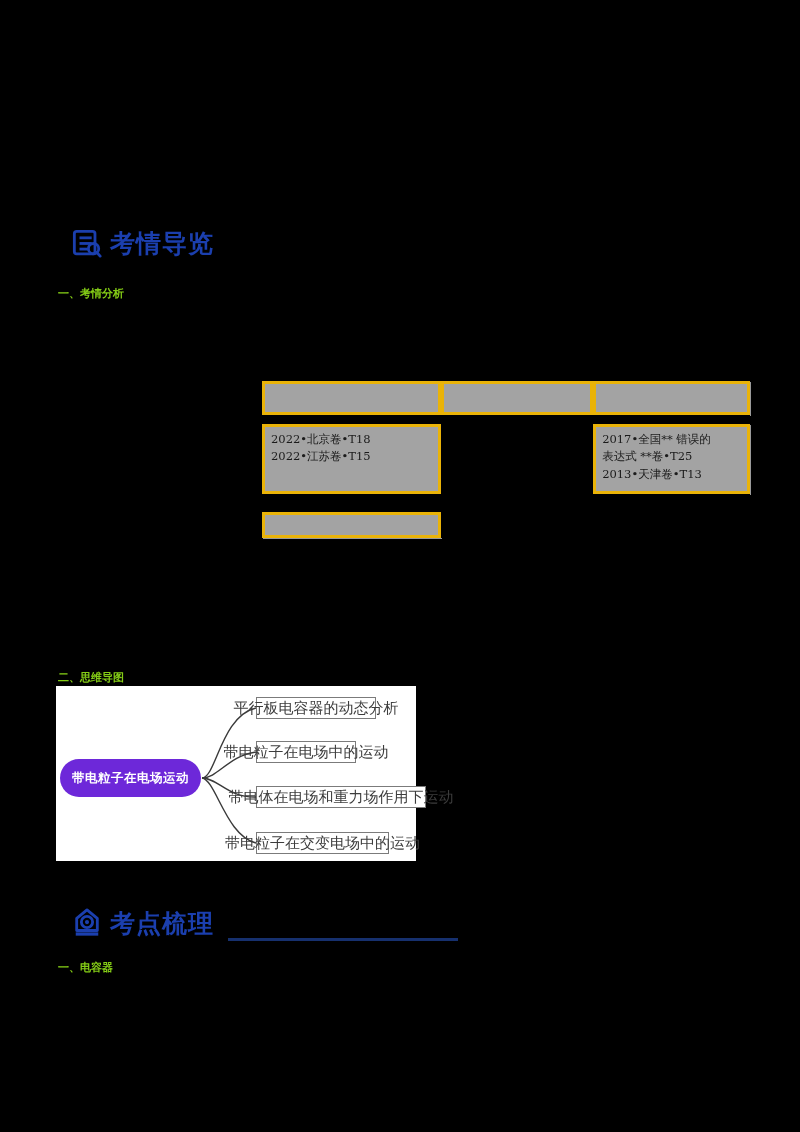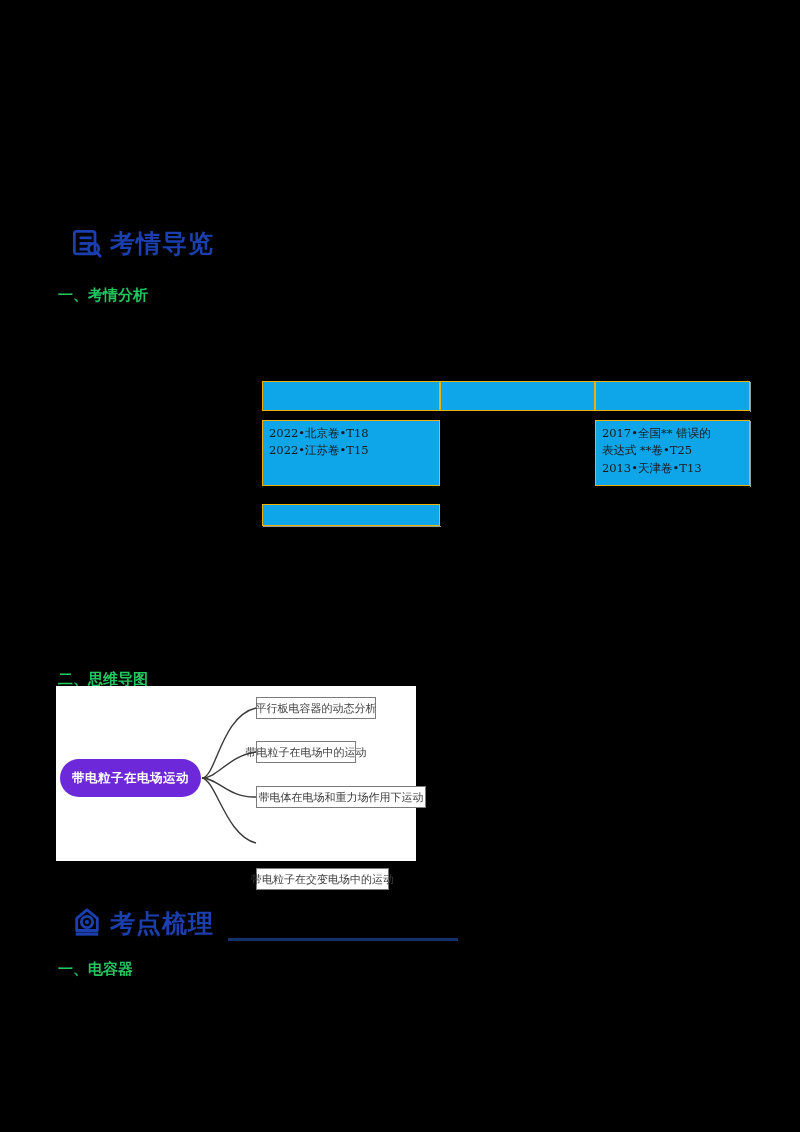--- a/index.html
+++ b/index.html
@@ -47,45 +47,45 @@
   .title-rule {
     position: absolute;
     height: 3px;
     background: #16306e;
   }
 
   
   .sub-head {
     position: absolute;
     font-family: "DejaVu Sans", "Liberation Sans", sans-serif;
-    font-size: 15px;
+    font-size: 11px;
     font-weight: bold;
-    color: #22c55e;
+    color: #84cc16;
     white-space: nowrap;
     line-height: 1;
   }
 
   
   .exam-table {
     position: absolute;
     left: 262px;
     top: 381px;
     width: 488px;
     border-collapse: separate;
     border-spacing: 0;
   }
   .exam-table td {
-    background: #0ea5e9;
+    background: #a3a3a3;
     color: #1a1a1a;
     font-family: "DejaVu Serif", "Liberation Serif", serif;
     font-size: 11.5px;
     line-height: 1.5;
     vertical-align: top;
     padding: 4px 6px;
-    border: 1px solid #eab308;
+    border: 3px solid #eab308;
     box-shadow: 1px 1px 0 #9a9a9a;
   }
   .exam-table td.empty { padding: 0; height: 28px; }
   .col-a { width: 175px; }
   .col-b { width: 155px; }
   .col-c { width: 150px; }
   .cell-spacer { background: #000000 !important; border: none !important; box-shadow: none !important; height: 9px; padding: 0 !important; }
 
   
   .mindmap {
@@ -116,21 +116,21 @@
   }
   .mm-leaf {
     position: absolute;
     background: #ffffff;
     border: 1px solid #7b7b7b;
     display: flex;
     align-items: center;
     justify-content: center;
     color: #3c3c3c;
     font-family: "DejaVu Sans", "Liberation Sans", sans-serif;
-    font-size: 11px;
+    font-size: 15px;
     height: 22px;
     padding: 0 8px;
     white-space: nowrap;
     box-sizing: border-box;
   }
 </style>
 </head>
 <body>
 
 <div class="page">
@@ -191,21 +191,21 @@
       <path d="M146 92 C 162 92, 172 112, 200 111" fill="none" stroke="#3a3a3a" stroke-width="1.4"></path>
       <path d="M146 92 C 160 94, 170 150, 200 157" fill="none" stroke="#3a3a3a" stroke-width="1.4"></path>
     </svg>
   </div>
 
   <div class="mm-node-root">带电粒子在电场运动</div>
 
   <div class="mm-leaf" style="left:256px; top:697px; width:120px;">平行板电容器的动态分析</div>
   <div class="mm-leaf" style="left:256px; top:741px; width:100px;">带电粒子在电场中的运动</div>
   <div class="mm-leaf" style="left:256px; top:786px; width:170px;">带电体在电场和重力场作用下运动</div>
-  <div class="mm-leaf" style="left:256px; top:832px; width:133px;margin-top:36px;">带电粒子在交变电场中的运动</div>
+  <div class="mm-leaf" style="left:256px; top:832px; width:133px;">带电粒子在交变电场中的运动</div>
 
   <div class="section-head" style="left:72px; top:908px;">
     <svg class="section-icon" viewBox="0 0 32 32">
       <path d="M16 2 L27 11 L27 24 L5 24 L5 11 Z" fill="none" stroke="#1b3fae" stroke-width="3" stroke-linejoin="round"></path>
       <circle cx="16" cy="15" r="6" fill="none" stroke="#1b3fae" stroke-width="3"></circle>
       <circle cx="16" cy="15" r="2.2" fill="#1b3fae"></circle>
       <rect x="4" y="26" width="24" height="3.5" fill="#1b3fae"></rect>
     </svg>
     <span class="section-title">考点梳理</span>
   </div>

